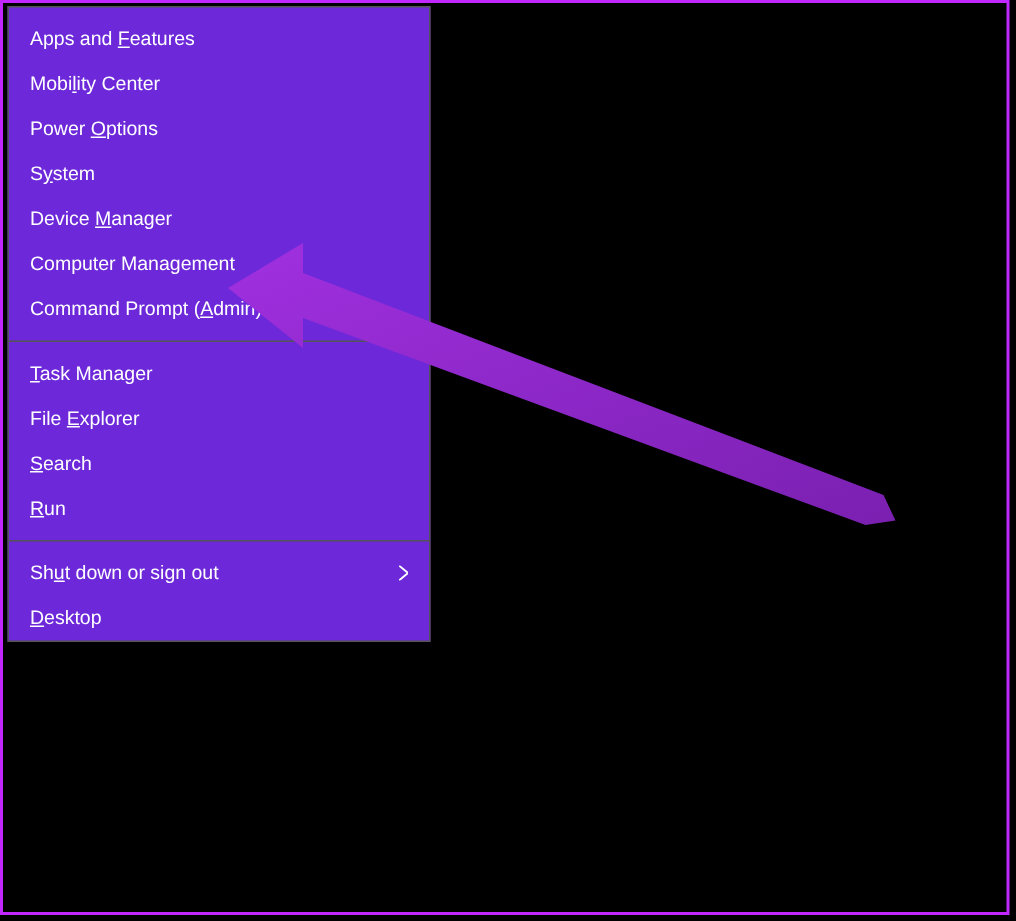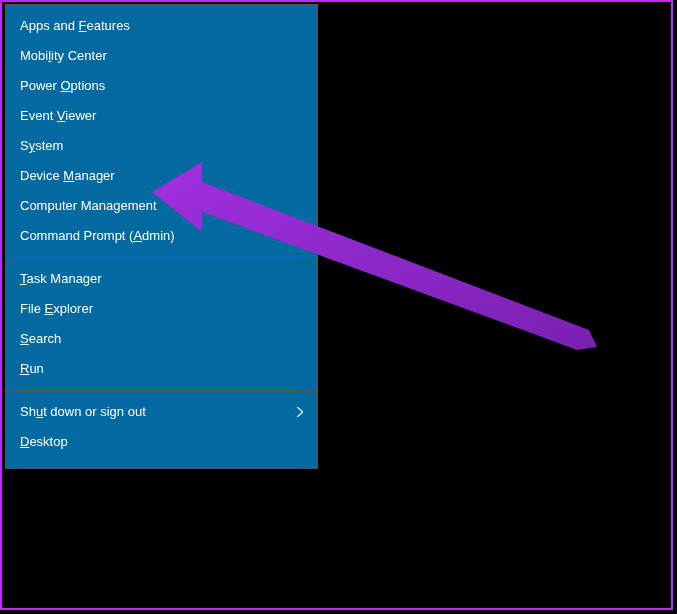--- a/index.html
+++ b/index.html
@@ -17,26 +17,26 @@
     width: 673px;
     height: 610px;
     border: 2px solid #c028ff;
     background: #000;
     box-sizing: border-box;
   }
   .context-menu {
     position: absolute;
     left: 3px;
     top: 2px;
-    width: 313px;
-    background: #0369a1;
+    width: 282px;
+    background: #6d28d9;
     border: 1px solid #555;
     box-sizing: border-box;
     padding-top: 6px;
-    padding-bottom: 11px;
+    padding-bottom: 0;
   }
   .menu-item {
     color: #fff;
     height: 30px;
     line-height: 30px;
     padding-left: 14px;
     padding-right: 14px;
     cursor: default;
     white-space: nowrap;
     position: relative;
@@ -68,21 +68,20 @@
 </style>
 </head>
 <body>
 
 <div class="frame">
 
   <div class="context-menu" id="context-menu">
       <div class="menu-item"><span>Apps and <span class="accel">F</span>eatures</span></div>
       <div class="menu-item"><span>Mobi<span class="accel">l</span>ity Center</span></div>
       <div class="menu-item"><span>Power <span class="accel">O</span>ptions</span></div>
-      <div class="menu-item"><span>Event <span class="accel">V</span>iewer</span></div>
       <div class="menu-item"><span>S<span class="accel">y</span>stem</span></div>
       <div class="menu-item"><span>Device <span class="accel">M</span>anager</span></div>
       <div class="menu-item"><span>Computer Mana<span class="accel">g</span>ement</span></div>
       <div class="menu-item"><span>Command Prompt (<span class="accel">A</span>dmin)</span></div>
       <div class="sep"></div>
       <div class="menu-item"><span><span class="accel">T</span>ask Manager</span></div>
       <div class="menu-item"><span>File <span class="accel">E</span>xplorer</span></div>
       <div class="menu-item"><span><span class="accel">S</span>earch</span></div>
       <div class="menu-item"><span><span class="accel">R</span>un</span></div>
       <div class="sep"></div>

